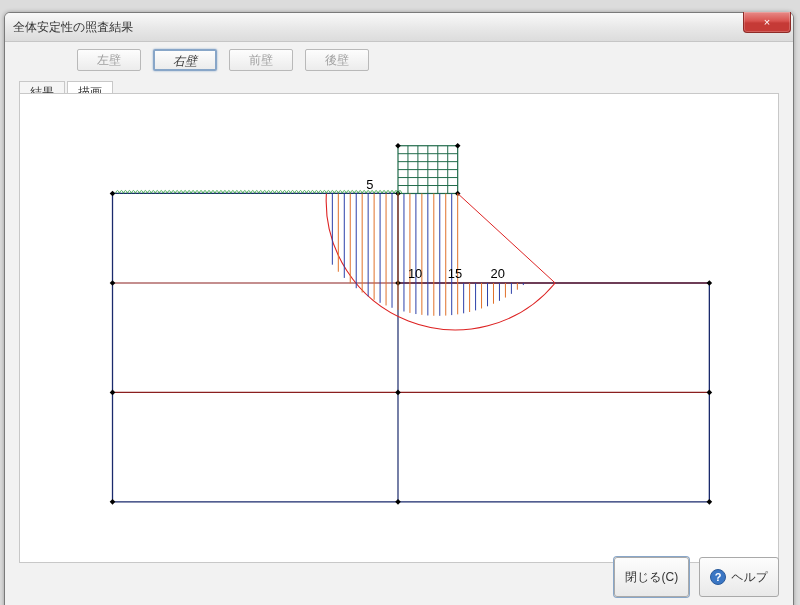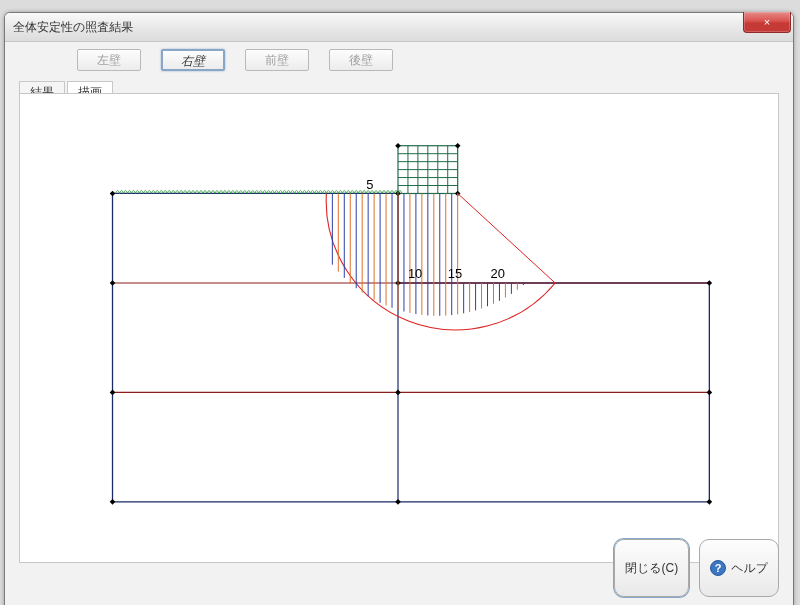--- a/index.html
+++ b/index.html
@@ -61,21 +61,21 @@
     left: 6px;
     right: 6px;
     top: 30px;
     bottom: 6px;
   }
   .wall-btns {
     position: absolute;
     left: 18px;
     top: 6px;
     display: flex;
-    gap: 20px;
+    gap: 12px;
     padding-left: 48px;
   }
   .wall-btn {
     width: 64px;
     height: 22px;
     border: 1px solid #b9b9b9;
     background: linear-gradient(#fdfdfd,#ececec);
     text-align: center;
     line-height: 20px;
     color: #a0a0a0;
@@ -129,27 +129,27 @@
     position: absolute;
     right: 8px;
     bottom: 6px;
     display: flex;
     gap: 10px;
   }
   .dlg-btn {
     height: 24px;
     border: 1px solid #a9a9a9;
     background: linear-gradient(#fdfdfd,#e9e9e9);
-    padding: 16px 10px;
+    padding: 7px 10px;
     display: flex;
     align-items: center;
     gap: 5px;
     font-size: 12px;
     color: #333;
-    border-radius: 10px;
+    border-radius: 3px;
   }
   .dlg-btn.primary {
     box-shadow: 0 0 0 1px #88a6c8;
   }
   .help-q {
     width: 14px;
     height: 14px;
     border-radius: 50%;
     background: #3a76c4;
     color: #fff;

